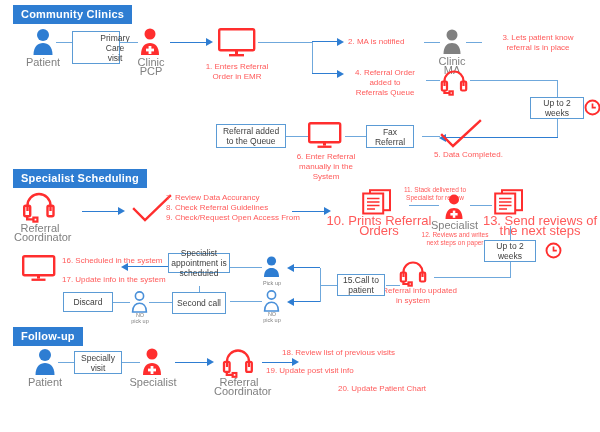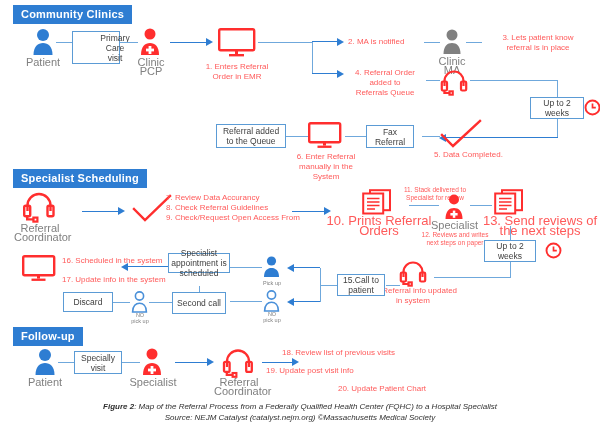--- a/index.html
+++ b/index.html
@@ -353,18 +353,14 @@
   <div class="abs t" style="left:214px;top:378px;width:50px;">Referral
 Coordinator</div>
 
   <div class="abs hl thick" style="left:262px;top:362px;width:30px;"></div>
   <div class="abs arw" style="left:292px;top:358px;"></div>
 
   <div class="abs red-t" style="left:282px;top:348px;width:200px;">18. Review list of  previous visits</div>
   <div class="abs red-t" style="left:266px;top:366px;width:200px;">19. Update post visit info</div>
   <div class="abs red-t" style="left:282px;top:384px;width:200px;text-align:center;">20. Update Patient Chart</div>
 
-  <div class="abs" style="left:30px;top:401px;width:540px;">
-    <div class="cap"><b>Figure 2</b><span>: Map of the Referral Process from a Federally Qualified Health Center (FQHC) to a Hospital Specialist</span></div>
-    <div class="cap">Source: NEJM Catalyst (catalyst.nejm.org) ©Massachusetts Medical Society</div>
-  </div>
 
 </div>
 
 </body></html>

